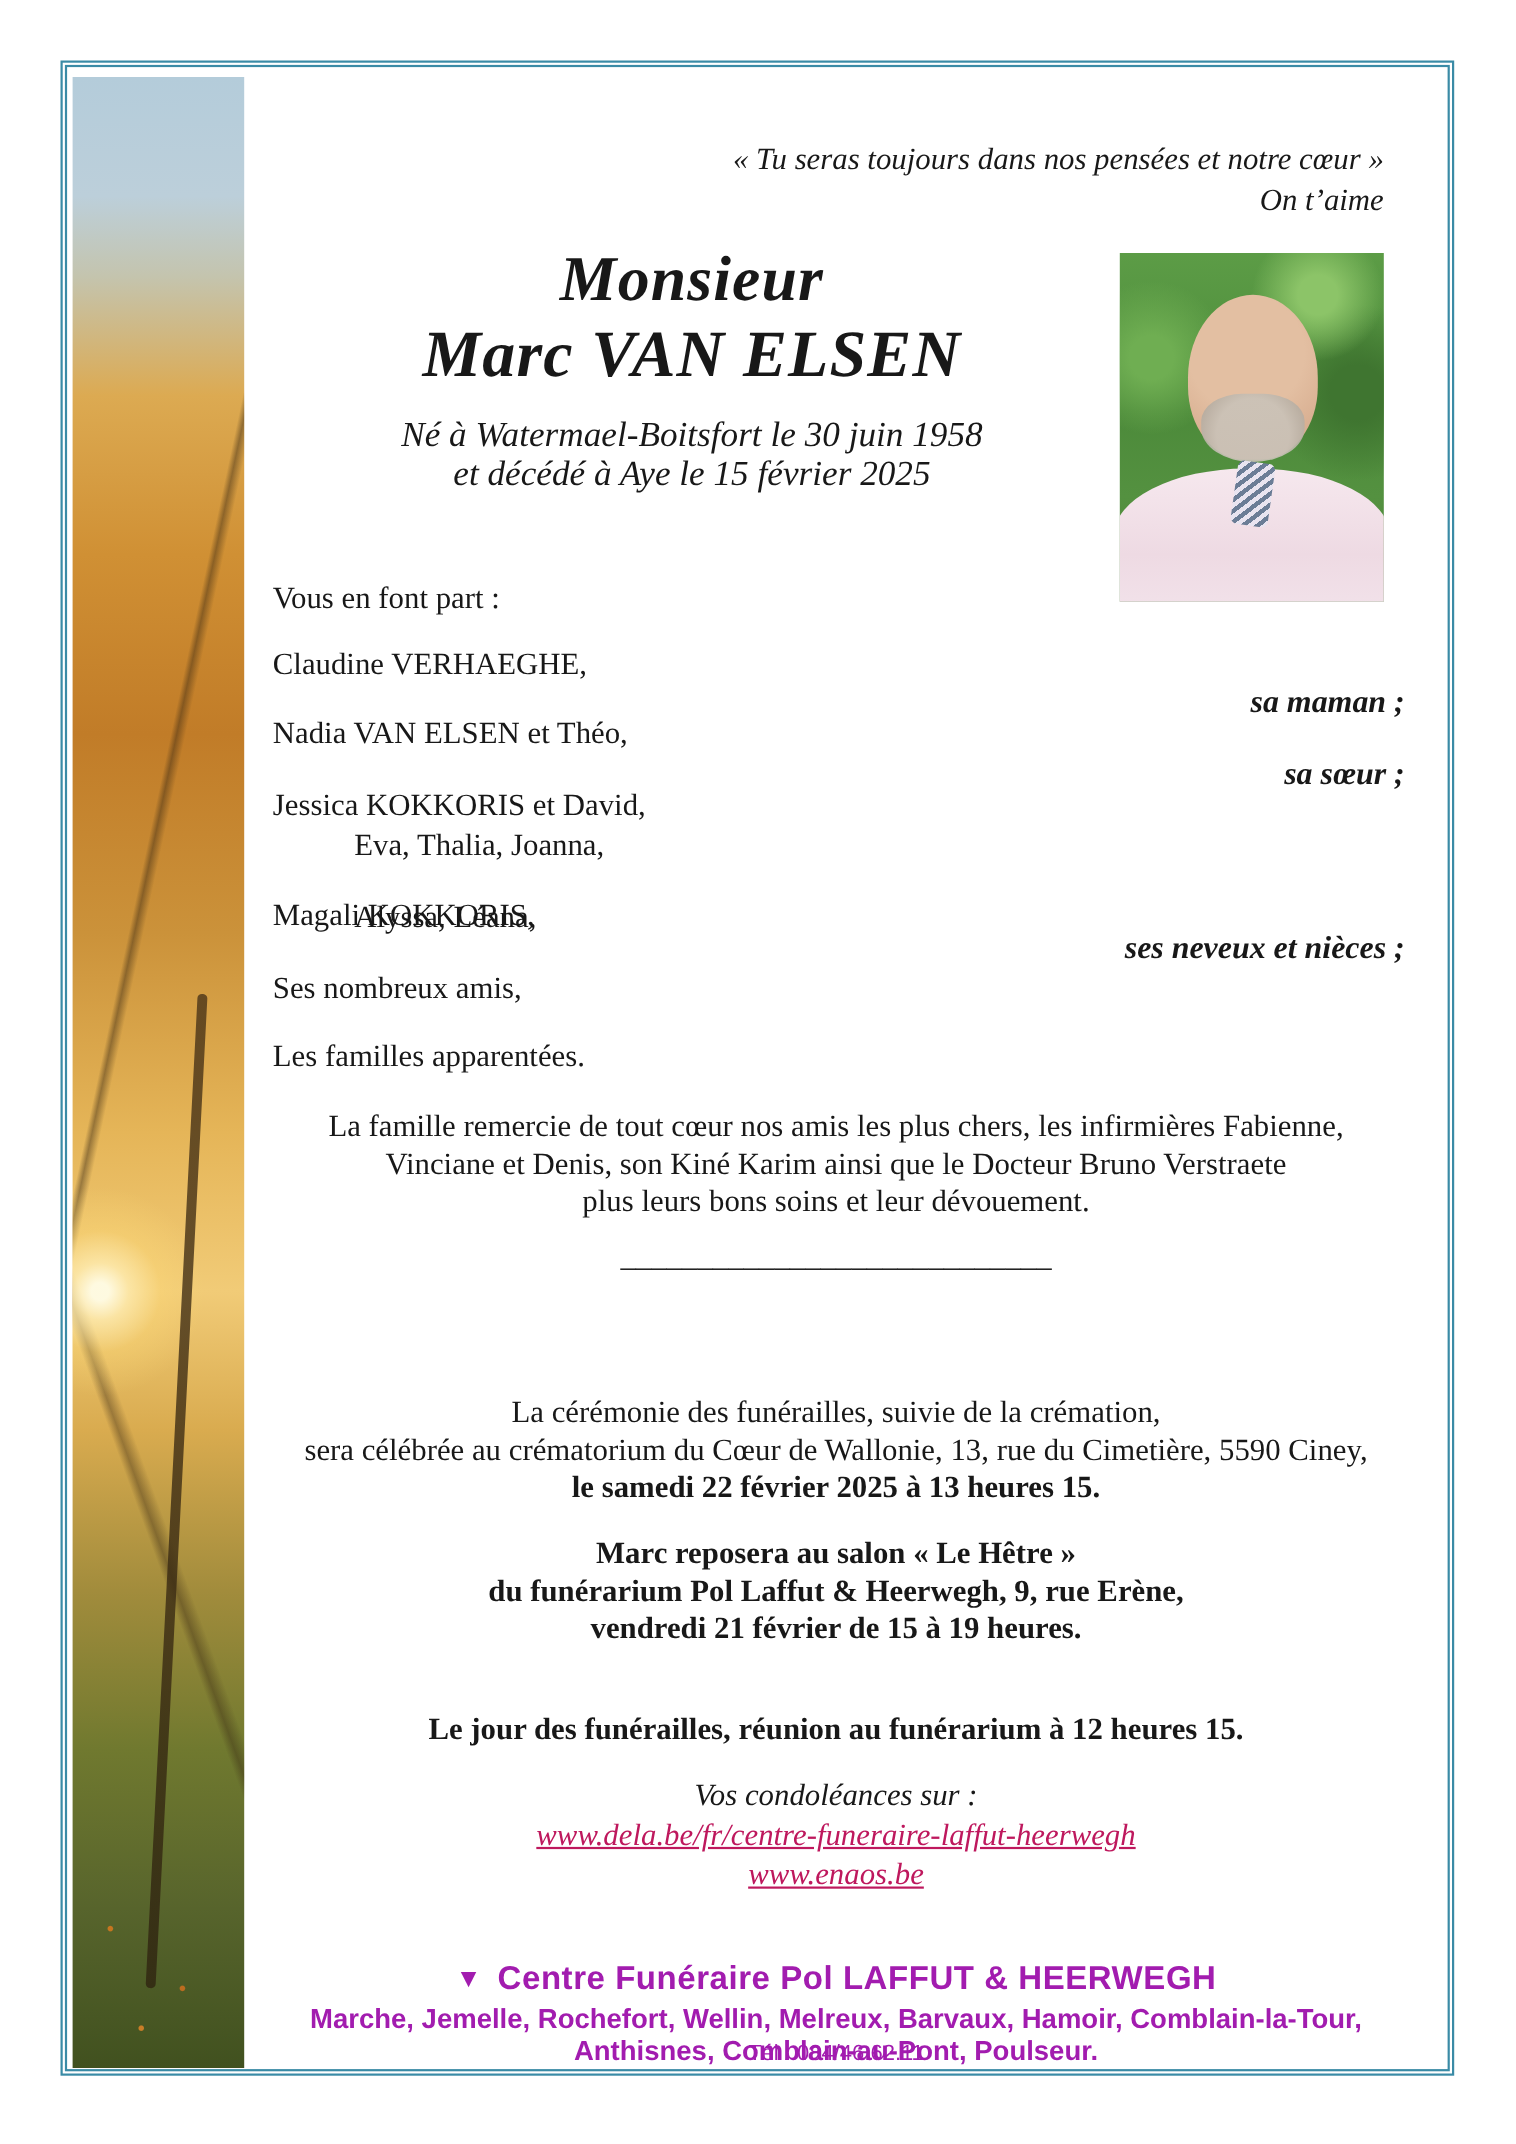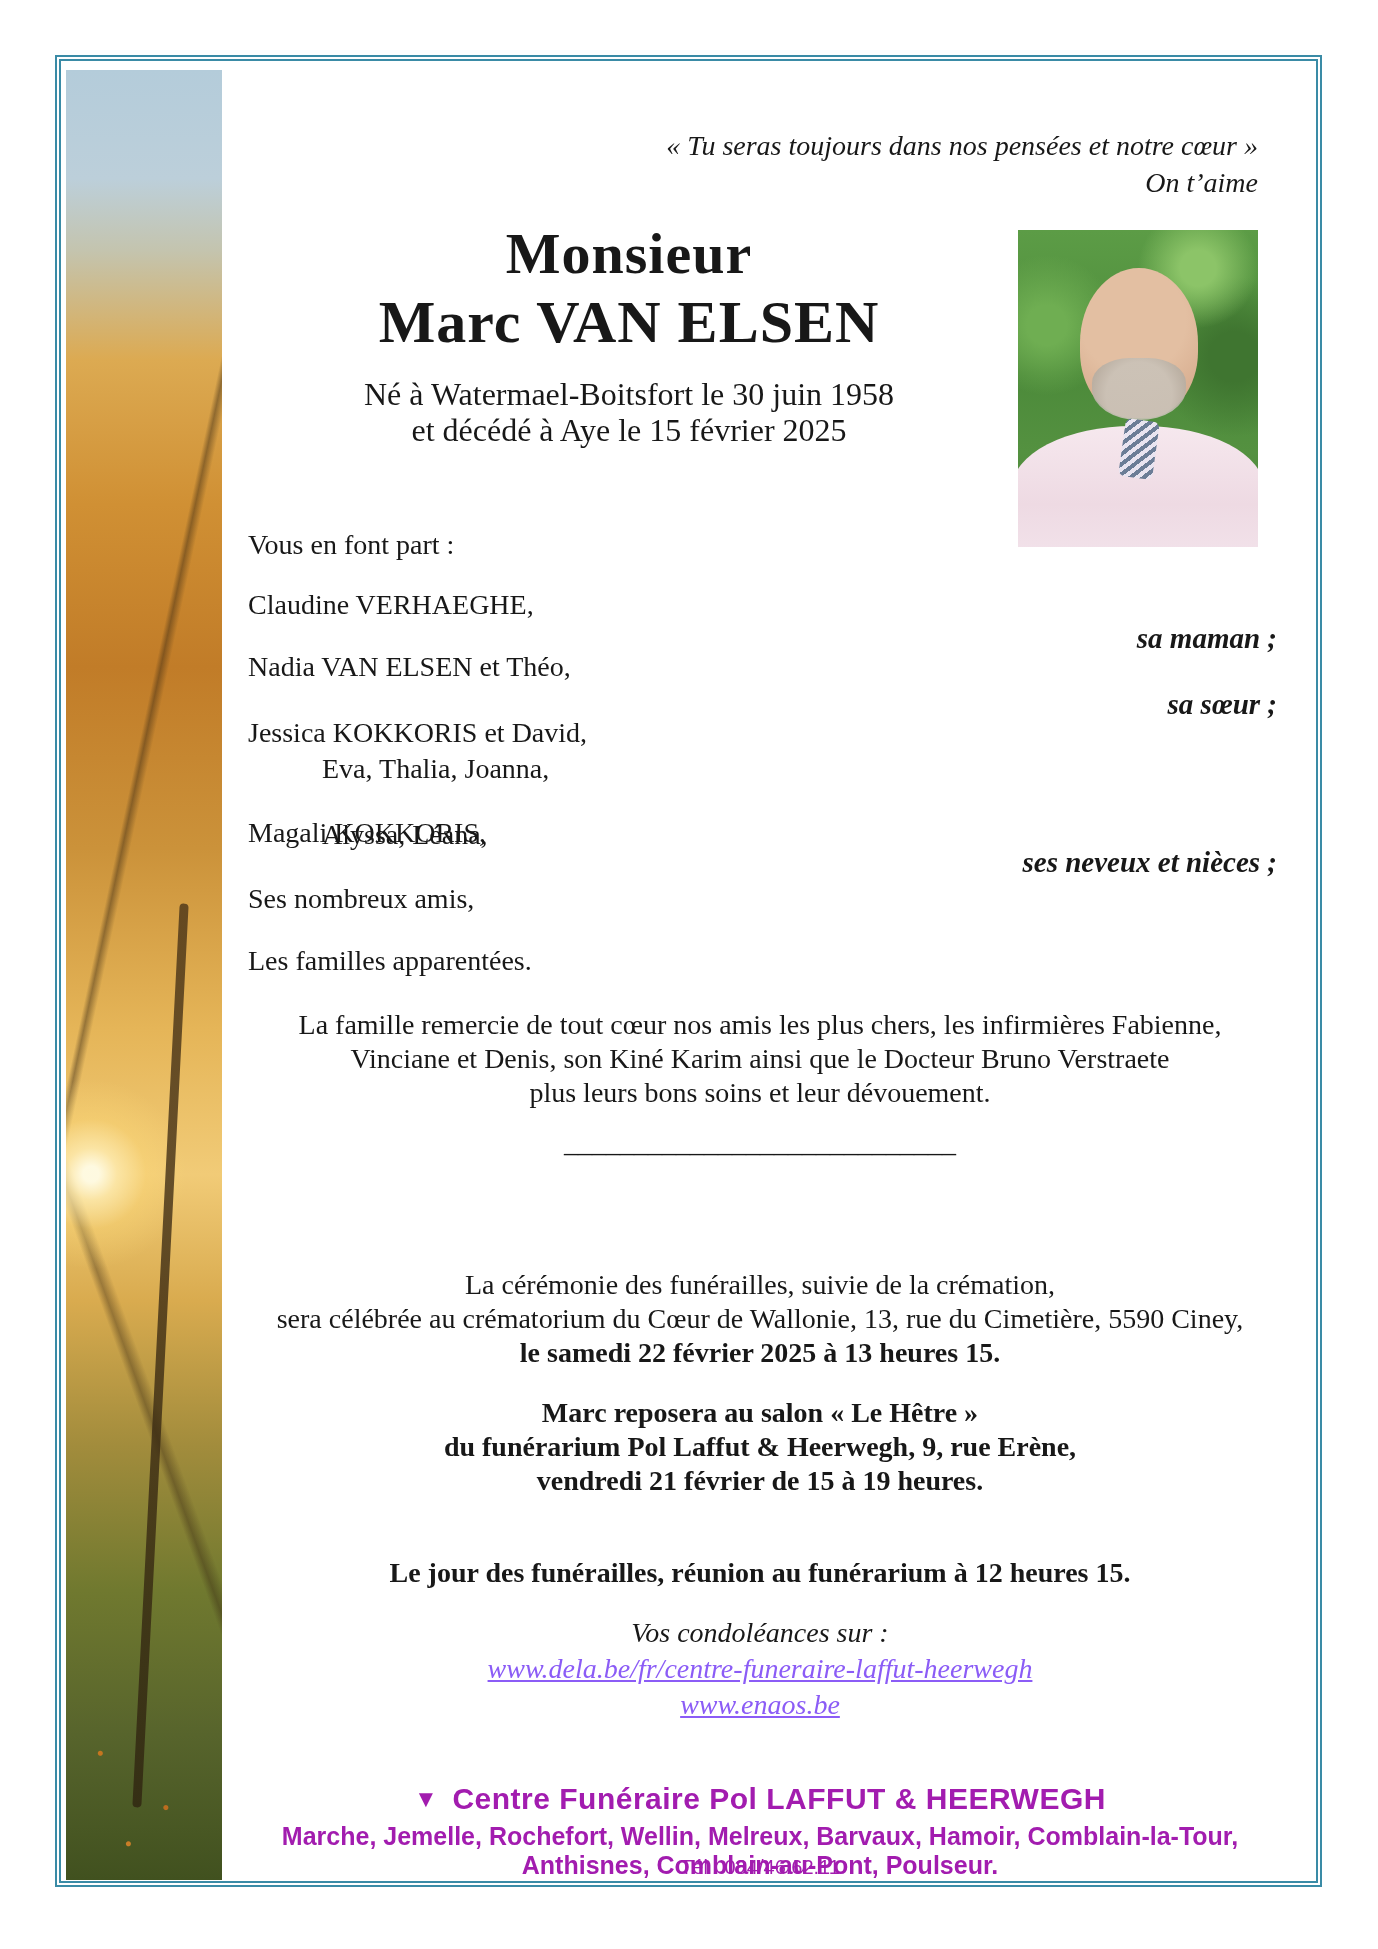--- a/index.html
+++ b/index.html
@@ -53,30 +53,30 @@
   .ph-head{position:absolute;left:62px;top:38px;width:118px;height:150px;border-radius:52% 52% 46% 46%;
     background:radial-gradient(circle at 45% 35%, #e3bfa2 0 45%, #cfa183 100%);}
   .ph-beard{position:absolute;left:74px;top:128px;width:94px;height:62px;border-radius:40% 40% 50% 50%;
     background:radial-gradient(circle at 50% 60%, #c9c2b8 0 55%, #a89f93 100%);opacity:.9;}
   .ph-shirt{position:absolute;left:-6px;top:196px;width:252px;height:130px;border-radius:48% 48% 0 0;
     background:linear-gradient(180deg,#f6e8ee 0%,#eedae3 60%,#f2e2ea 100%);}
   .ph-collar{position:absolute;left:104px;top:190px;width:34px;height:58px;transform:rotate(8deg);
     background:repeating-linear-gradient(135deg,#6b7d96 0 4px,#e8e4f0 4px 8px);border-radius:6px;}
   .abs{position:absolute;}
   .center-col{left:240px;width:1040px;text-align:center;}
-  .title-col{left:240px;width:778px;text-align:center;}
+  .title-col{left:240px;width:778px;text-align:center;font-style:italic;}
   .it{font-style:italic;}
   .b{font-weight:bold;}
   .body-text{font-size:28px;line-height:34px;}
   .quote{font-size:28px;font-style:italic;}
   .rel{font-size:29px;font-weight:bold;font-style:italic;}
   .title1{font-size:58px;font-weight:bold;letter-spacing:1px;}
   .title2{font-size:60px;font-weight:bold;letter-spacing:1px;}
   .dates{font-size:32px;line-height:36px;}
-  a.doclink{color:#8b5cf6;text-decoration:underline;font-style:italic;}
+  a.doclink{color:#be185d;text-decoration:underline;font-style:italic;}
   .footer-sans{font-family:"Liberation Sans", sans-serif;color:#a21caf;}
   .brand-line{font-size:30px;font-weight:bold;letter-spacing:.5px;}
   .tri{font-size:24px;vertical-align:2px;margin-right:14px;}
   .cities{font-size:25px;font-weight:bold;}
   .tel{font-size:20px;}
 </style>
 </head>
 <body>
 
 <div class="frame">

